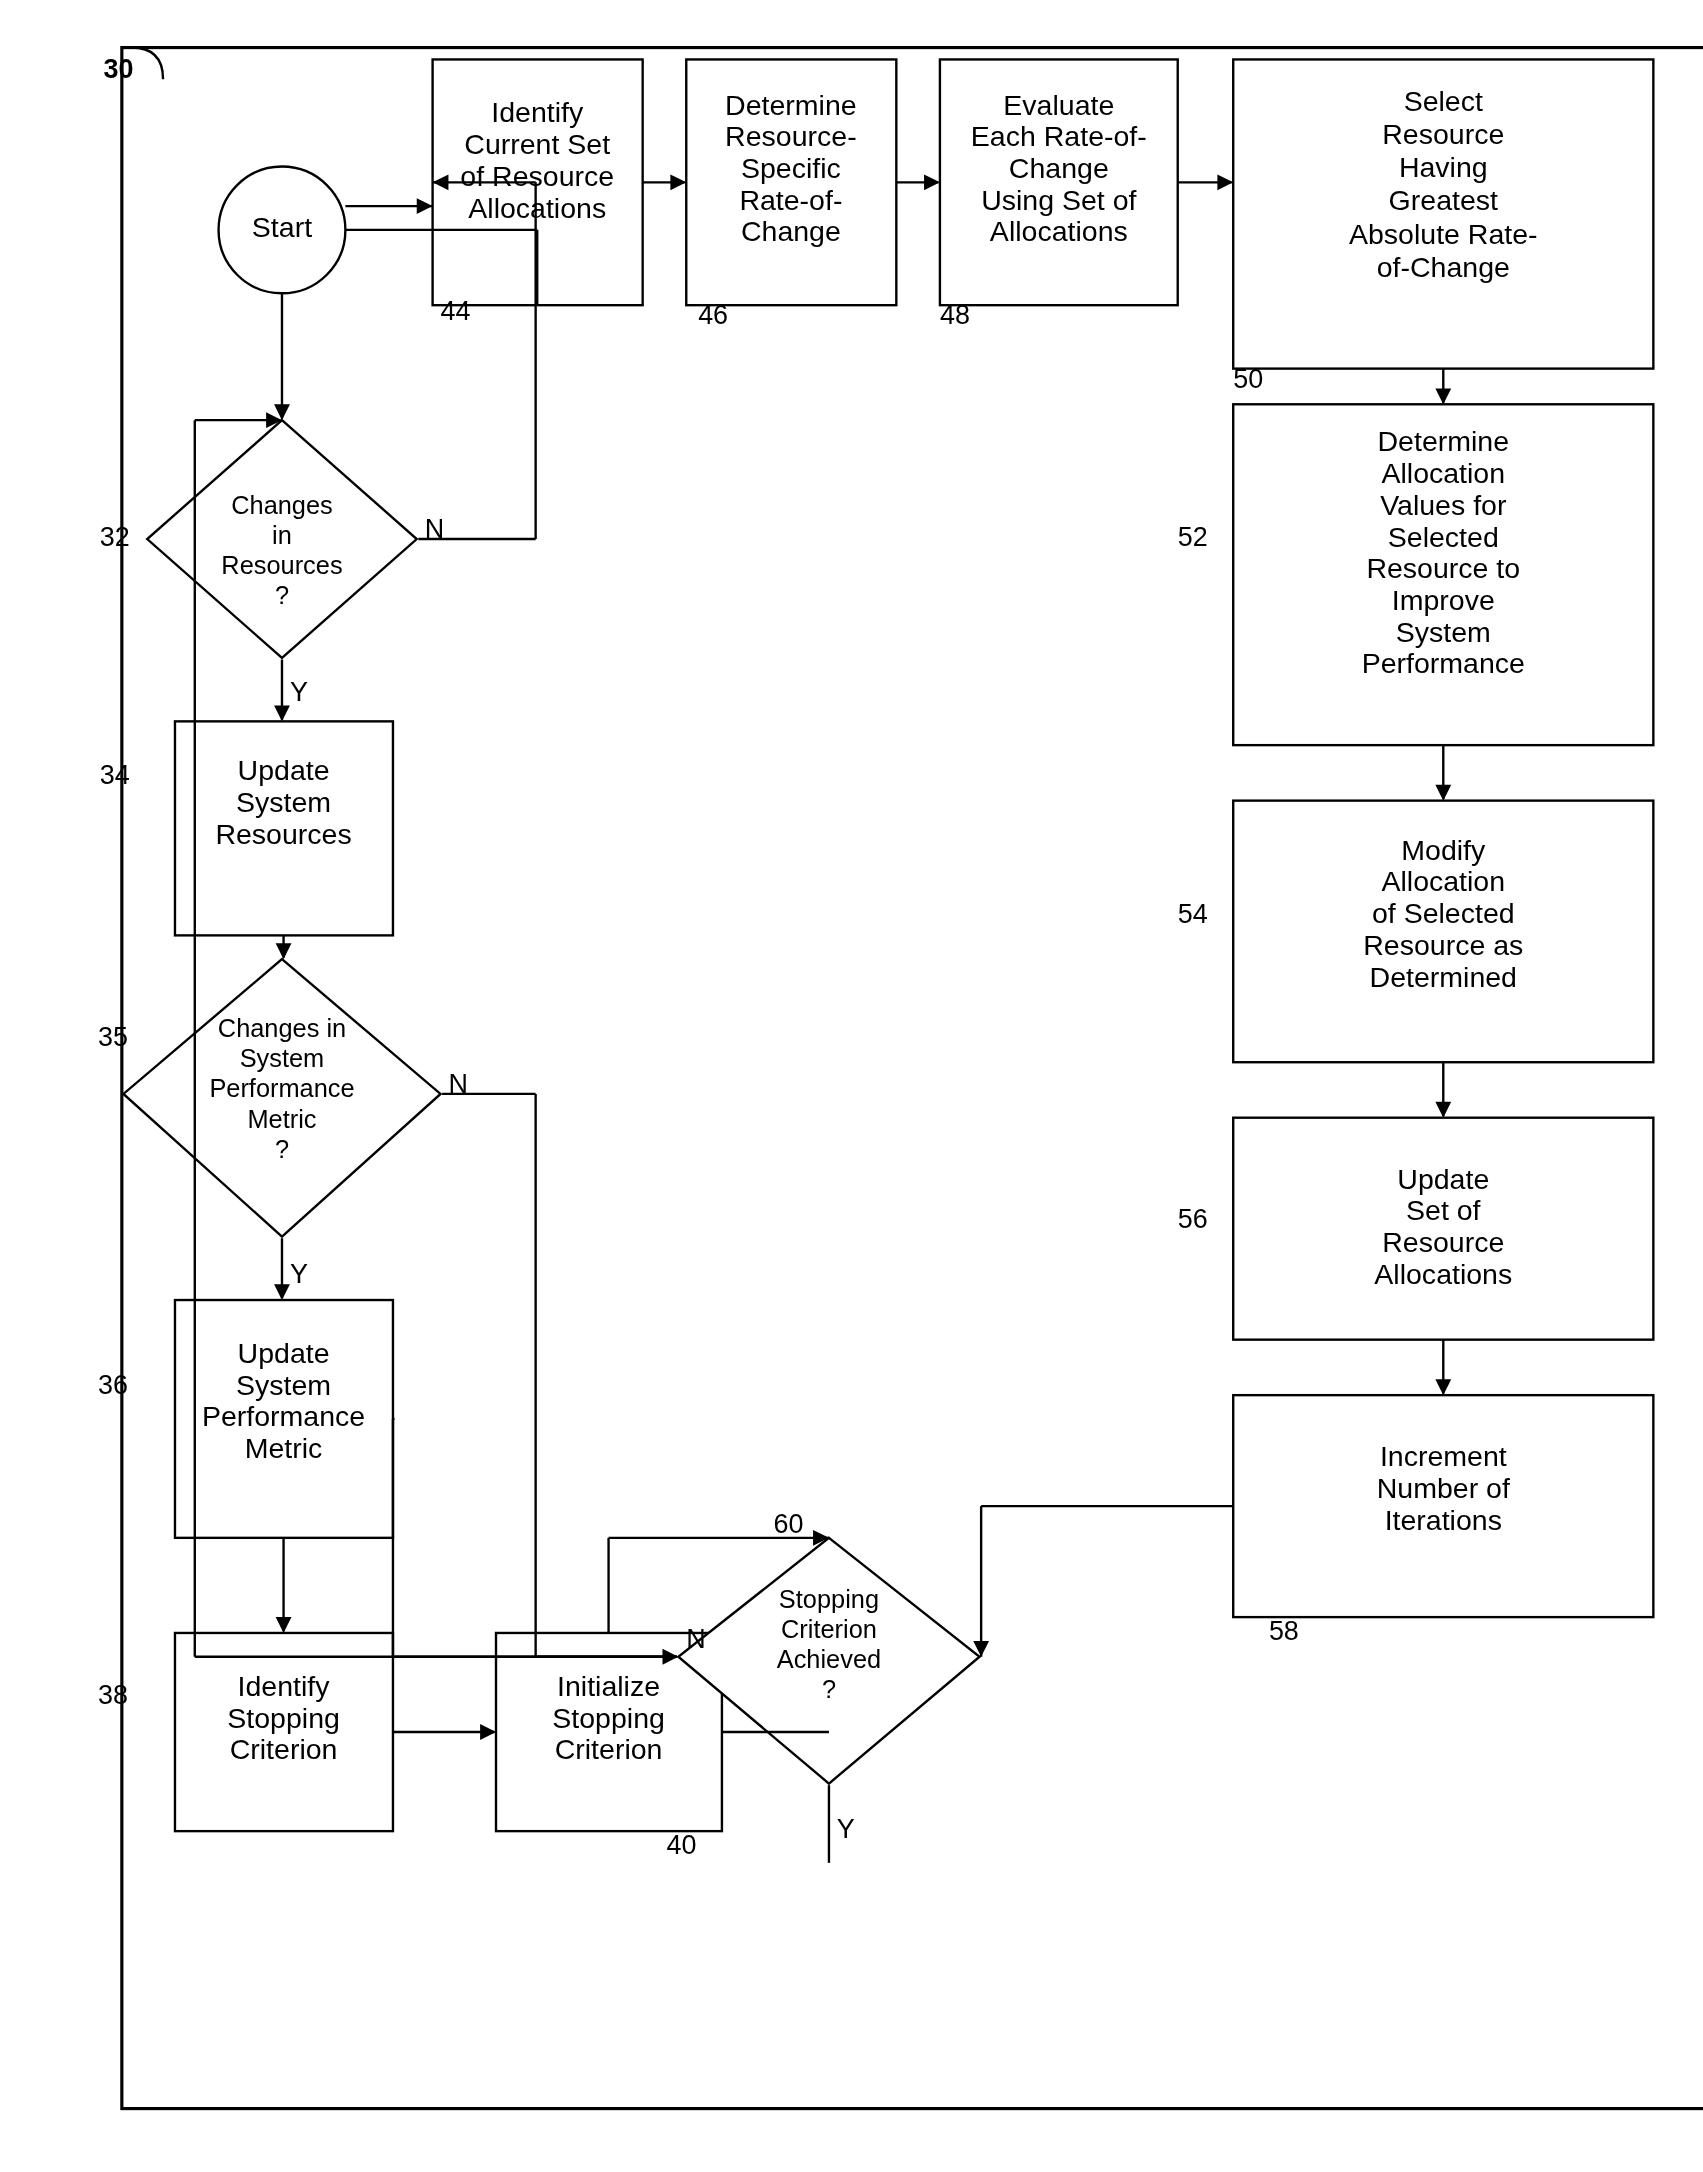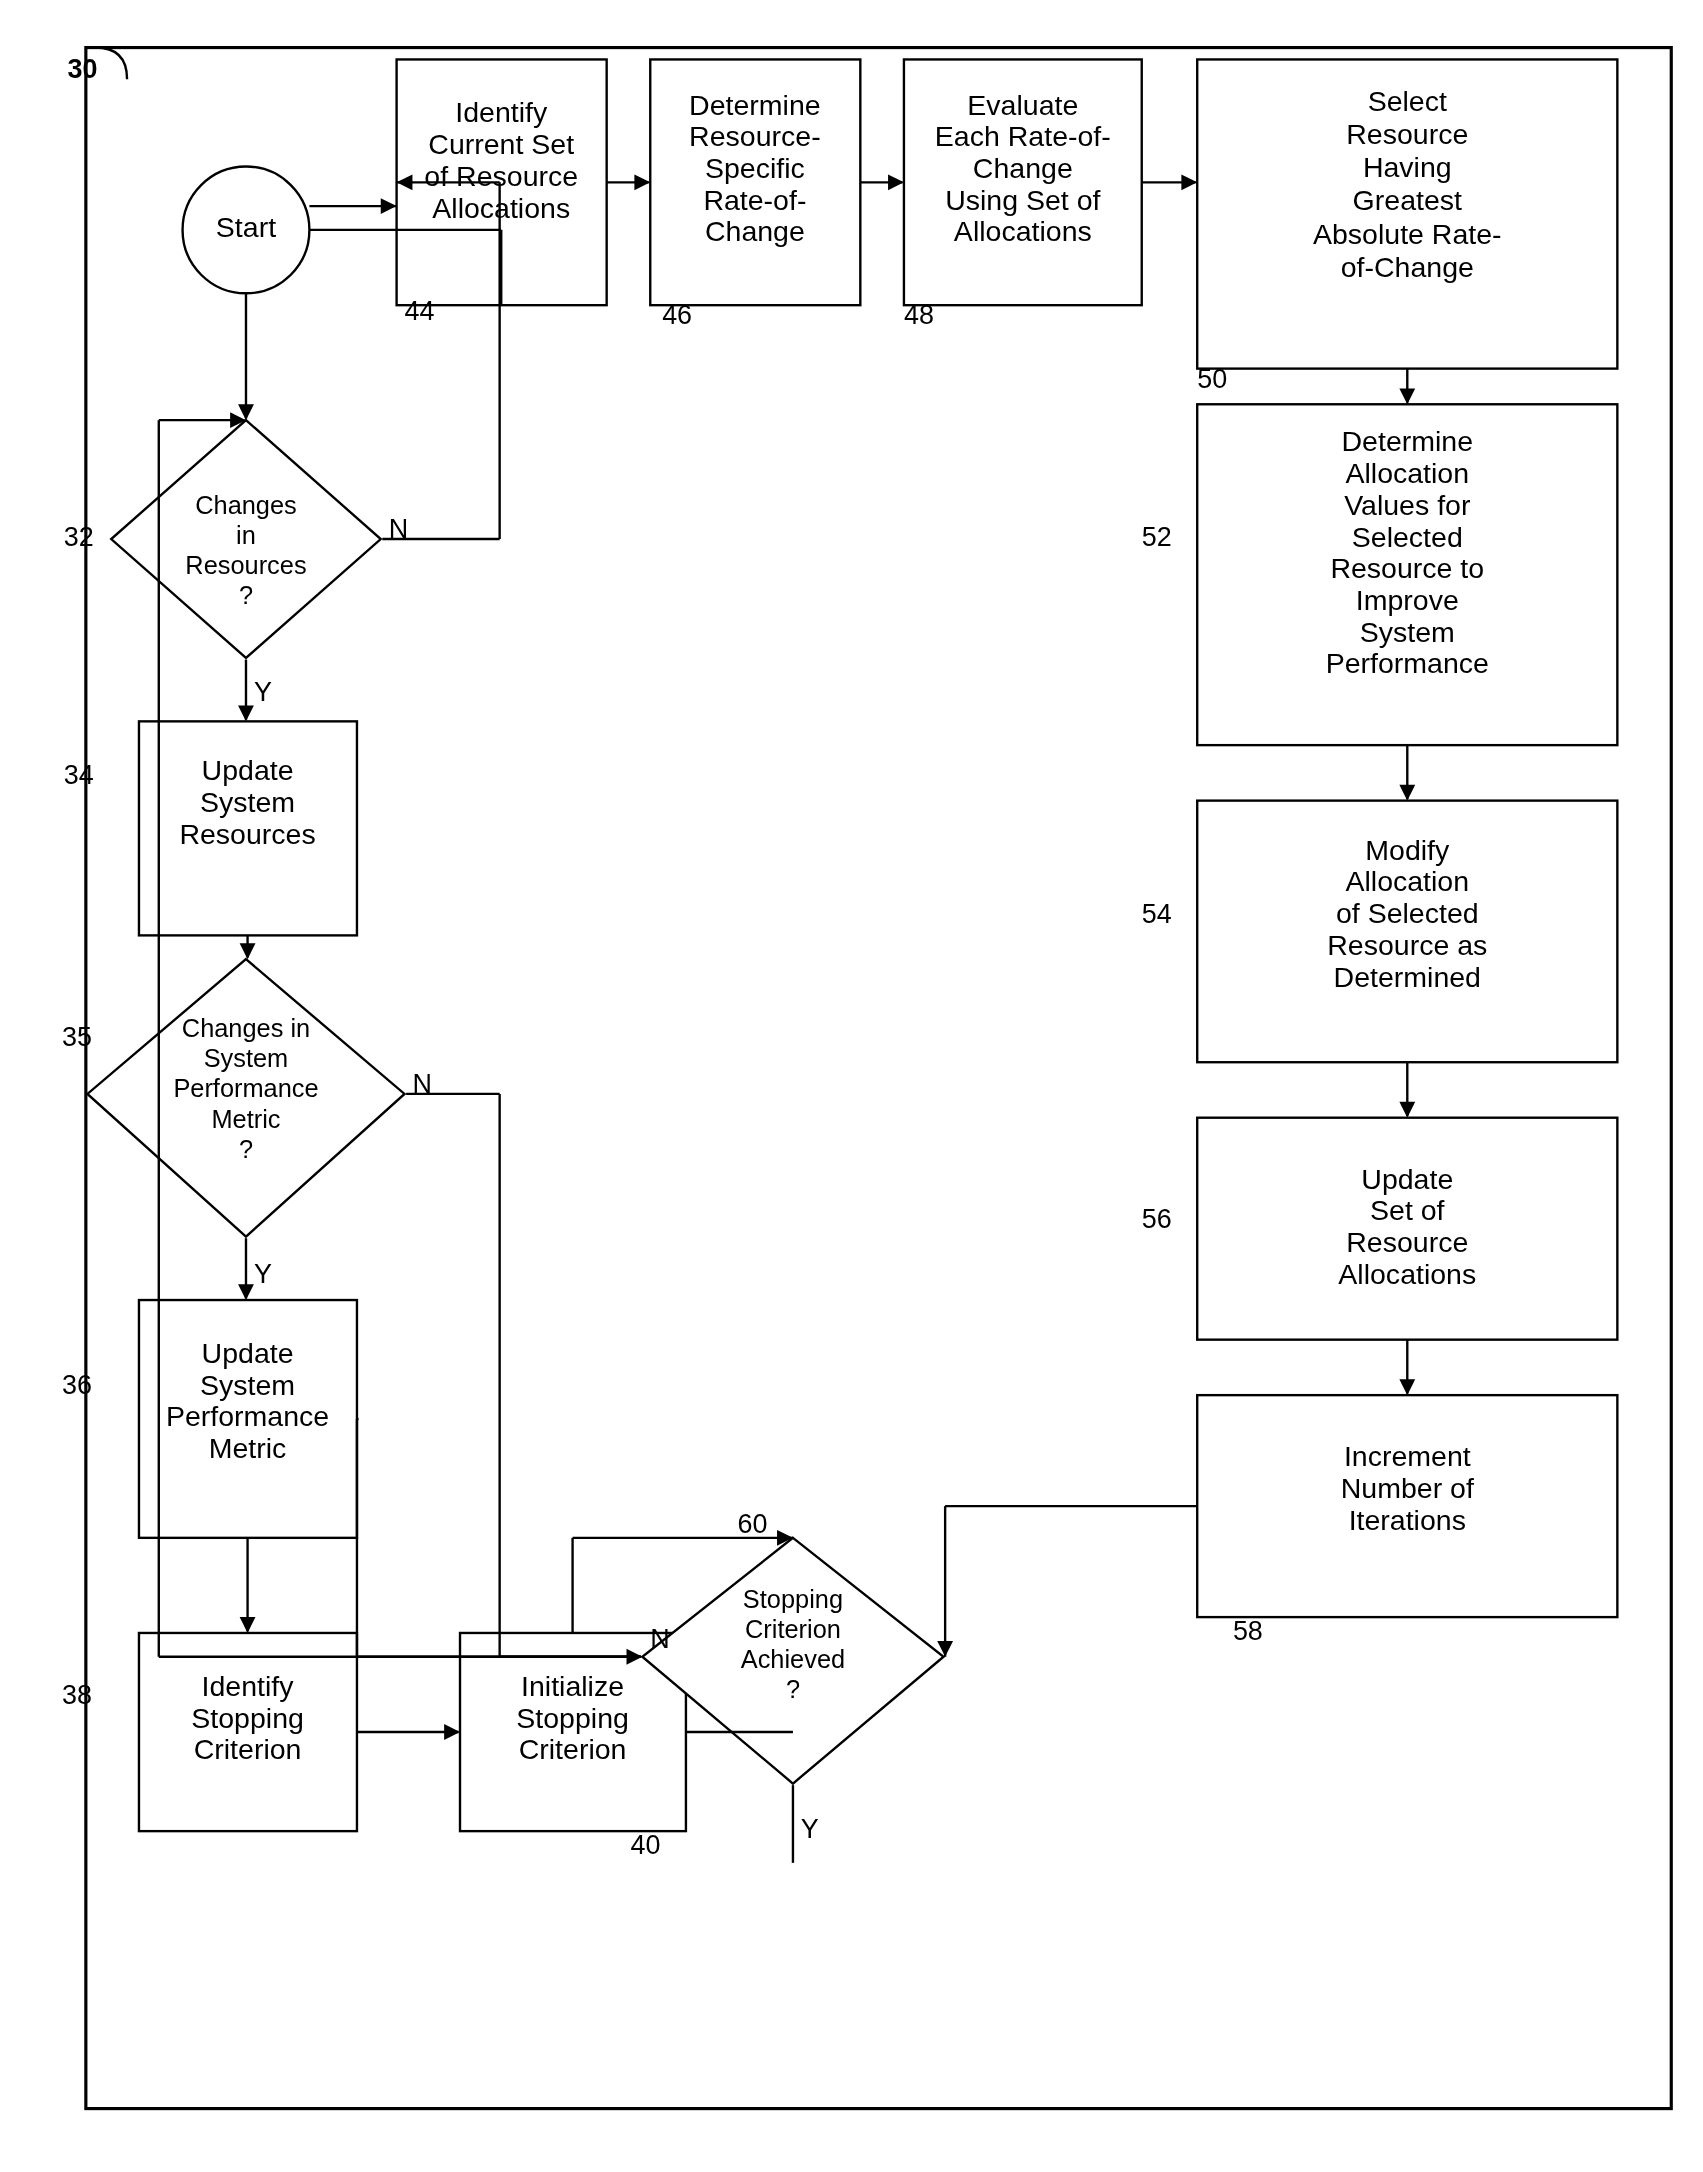--- a/index.html
+++ b/index.html
@@ -6,23 +6,24 @@
     body {
       background: #fff;
       font-family: Arial, sans-serif;
       width: 1704px;
       height: 2172px;
       position: relative;
       overflow: hidden;
     }
     .diagram-container {
       position: absolute;
-      top: 0; left: 0;
+      top: 0; left: 12px;
       width: 1628px;
       height: 2172px;
+      padding-left: 24px;
     }
     svg {
       width: 1704px;
       height: 2172px;
     }
     .label-text {
       font-family: Arial, sans-serif;
       font-size: 36px;
       fill: #000;
       text-anchor: middle;

